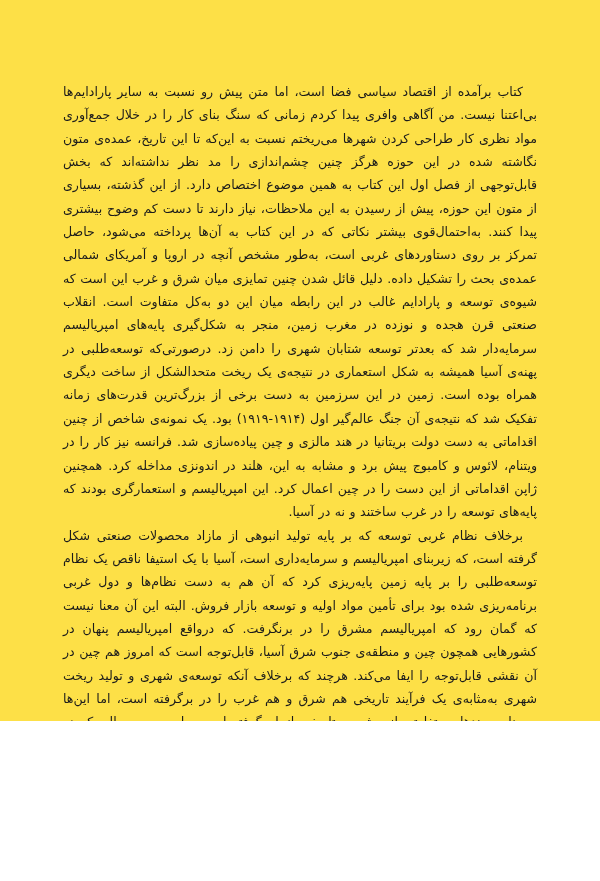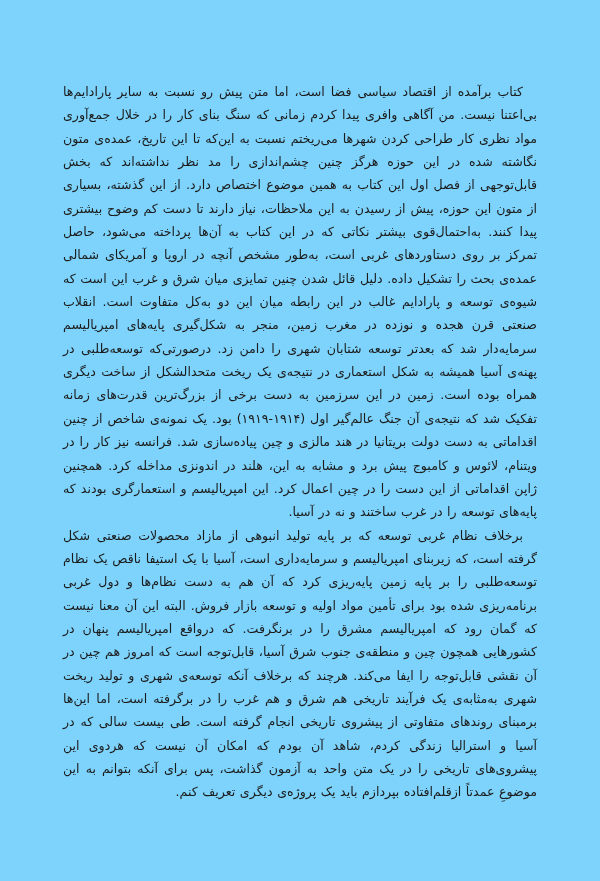--- a/index.html
+++ b/index.html
@@ -3,22 +3,22 @@
 <meta charset="utf-8">
 <style>
   html, body {
     margin: 0;
     padding: 0;
     background: #ffffff;
   }
   .page {
     position: relative;
     width: 600px;
-    height: 881px;
-    background: #7dd3fc;
+    height: 721px;
+    background: #fde047;
     overflow: hidden;
     font-family: "DejaVu Sans", sans-serif;
   }
   .text-block {
     position: absolute;
     top: 80px;
     right: 63px;
     width: 474px;
     direction: rtl;
     unicode-bidi: embed;

